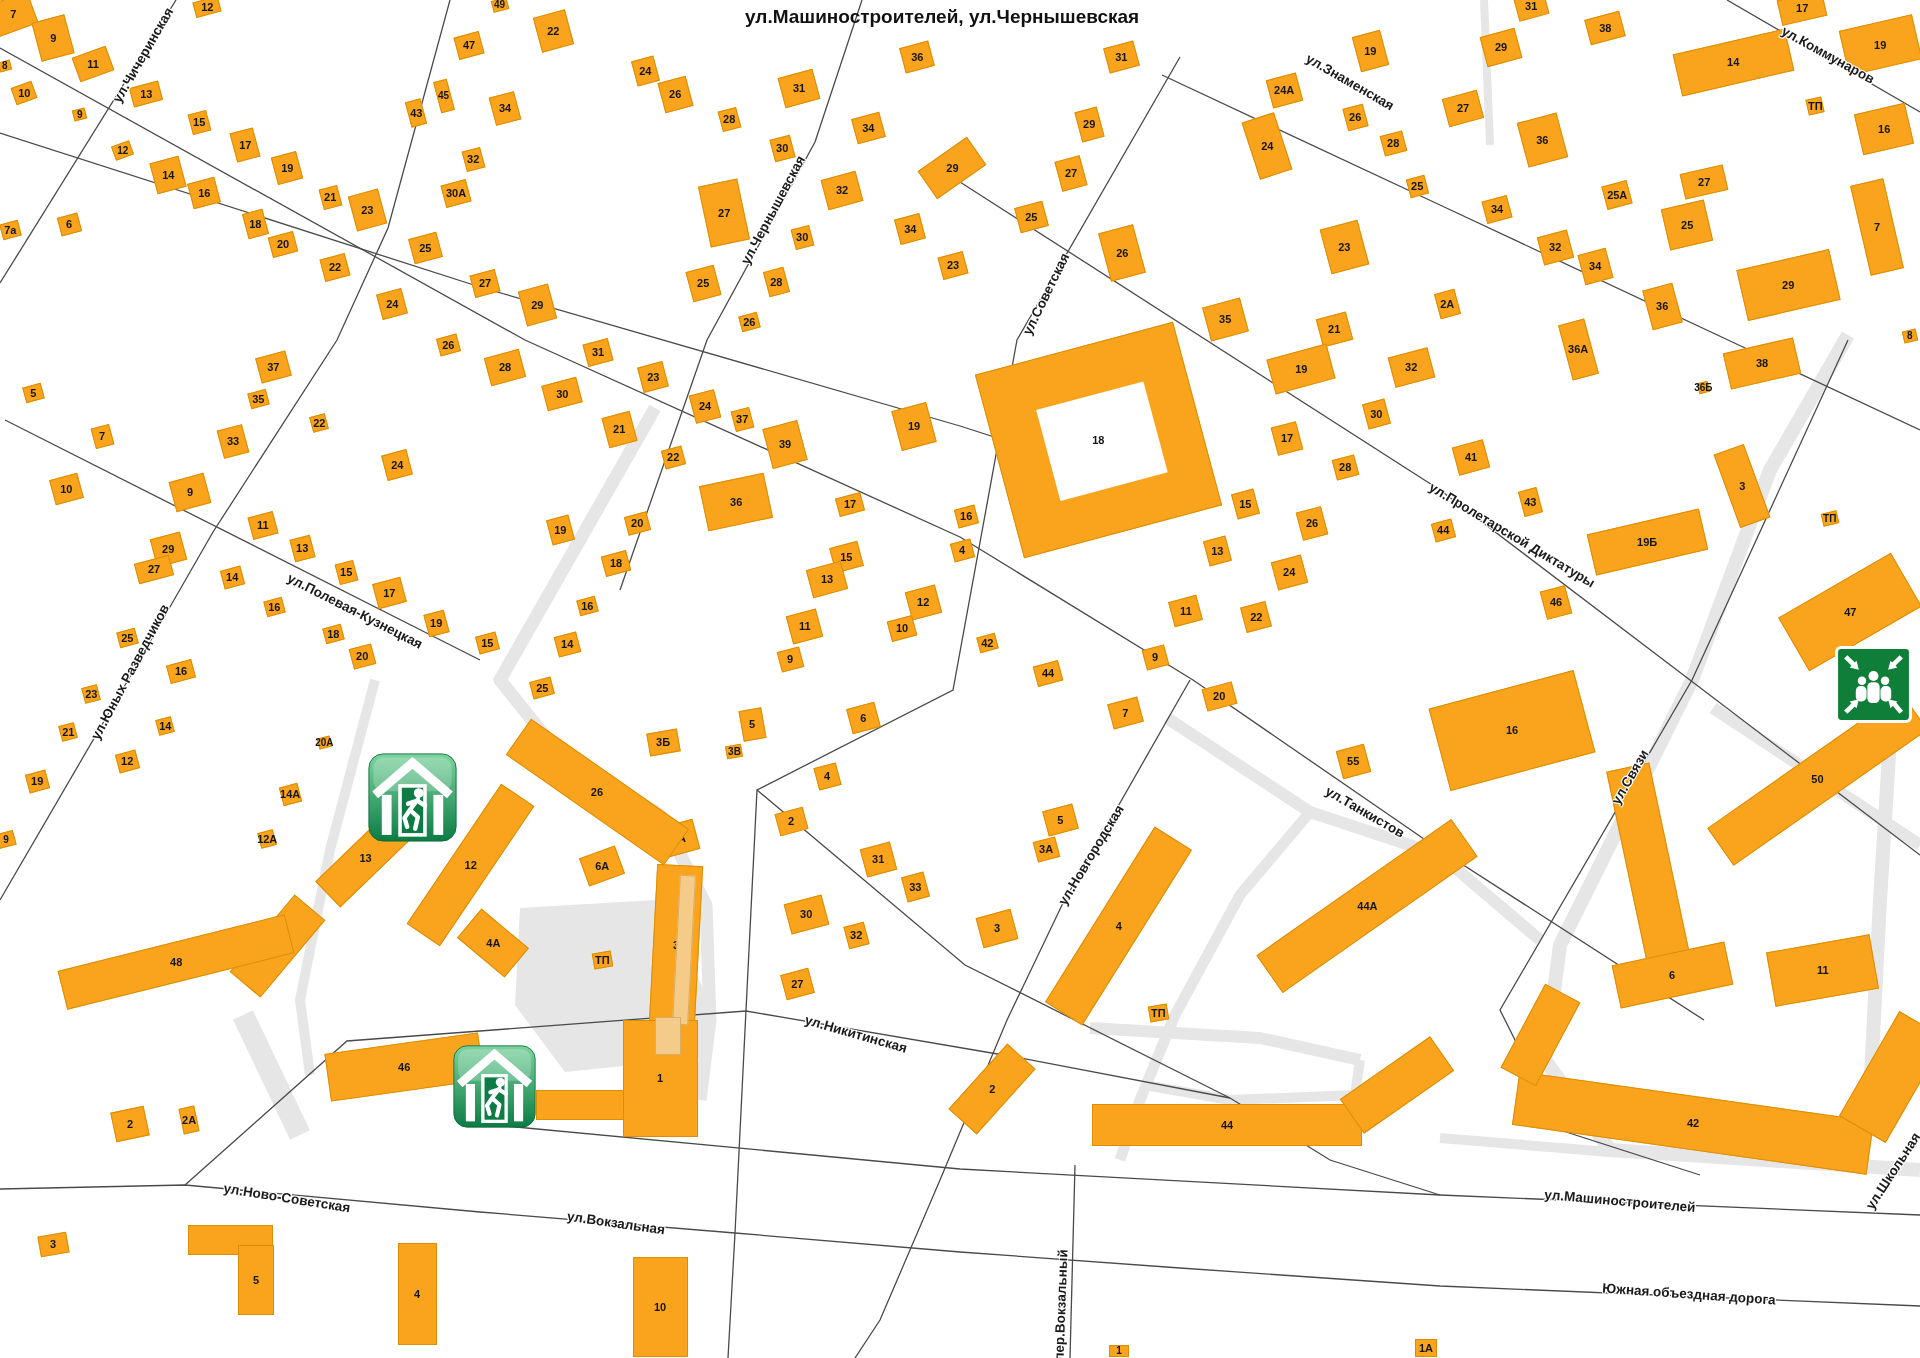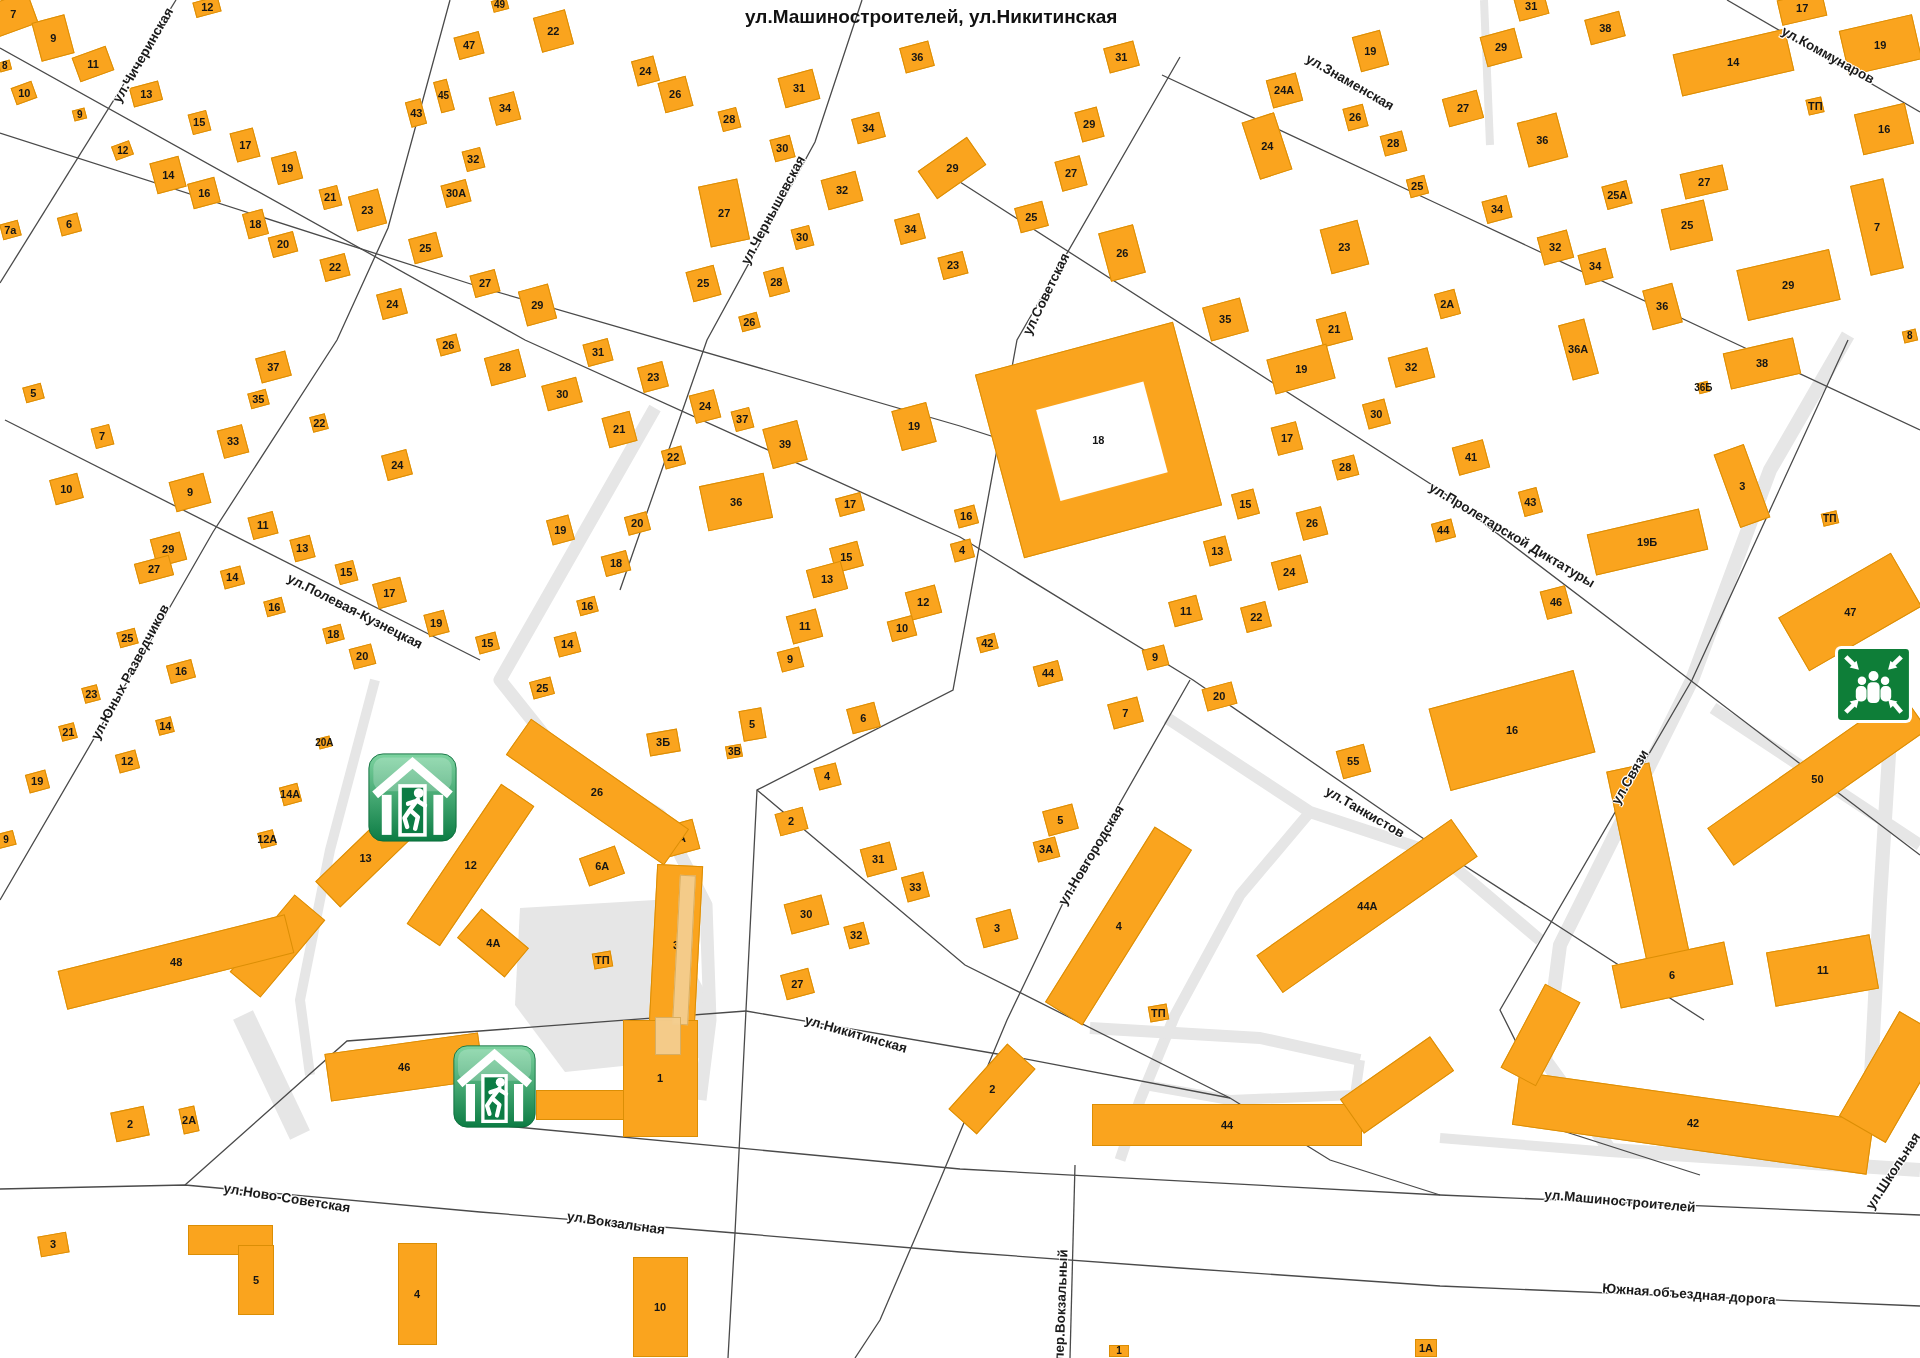--- a/index.html
+++ b/index.html
@@ -784,14 +784,14 @@
             <polygon points="69,69 81,72 72,81"></polygon>
      <circle cx="50" cy="39" r="6.5"></circle>
             <circle cx="35" cy="45" r="5.5"></circle>
             <circle cx="65" cy="45" r="5.5"></circle>
      <rect x="42" y="47" width="16" height="27" rx="6"></rect>
      <rect x="27" y="52" width="14" height="20" rx="6"></rect>
      <rect x="59" y="52" width="14" height="20" rx="6"></rect>
    </g>
   </svg></div>
     </div>
-  <div id="title">ул.Машиностроителей, ул.Никитинская</div>
+  <div id="title">ул.Машиностроителей, ул.Чернышевская</div>
 </div>
 
 </body></html>

